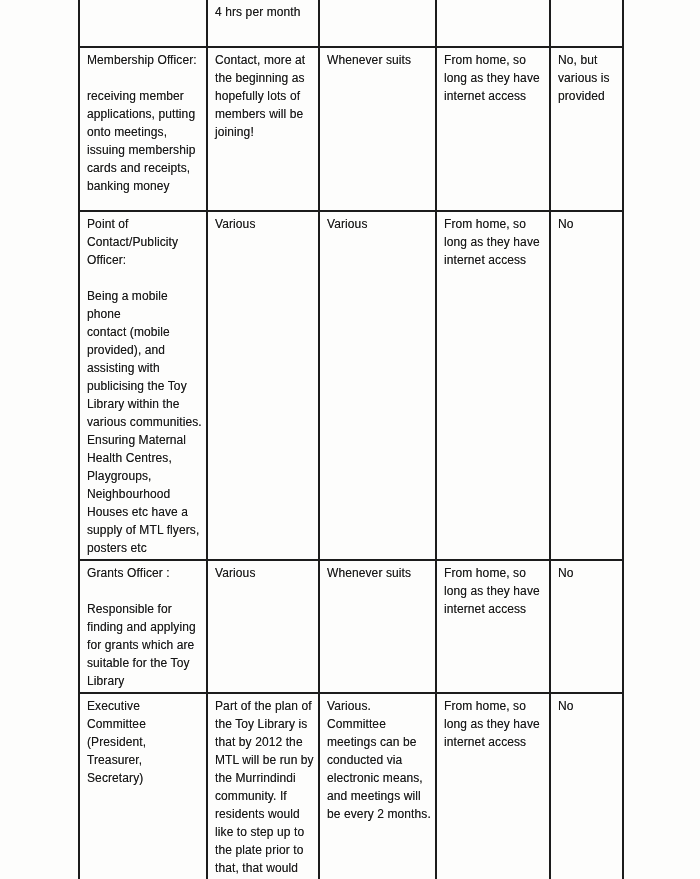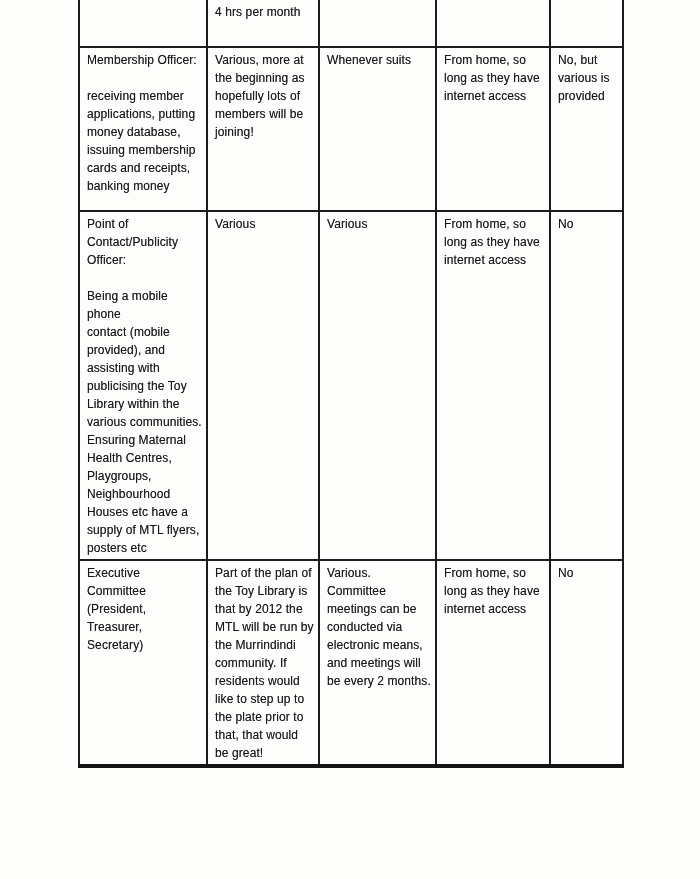--- a/index.html
+++ b/index.html
@@ -77,25 +77,25 @@
         <td>4 hrs per month</td>
         <td></td>
         <td></td>
         <td></td>
       </tr>
       <tr class="r2">
         <td>Membership Officer:
 
 receiving member
 applications, putting
-money database,
+onto meetings,
 issuing membership
 cards and receipts,
 banking money</td>
-        <td>Various, more at
+        <td>Contact, more at
 the beginning as
 hopefully lots of
 members will be
 joining!</td>
         <td>Whenever suits</td>
         <td>From home, so
 long as they have
 internet access</td>
         <td>No, but
 various is
@@ -120,20 +120,35 @@
 Houses etc have a
 supply of MTL flyers,
 posters etc</td>
         <td>Various</td>
         <td>Various</td>
         <td>From home, so
 long as they have
 internet access</td>
         <td>No</td>
       </tr>
+      <tr class="r4">
+        <td>Grants Officer :
+
+Responsible for
+finding and applying
+for grants which are
+suitable for the Toy
+Library</td>
+        <td>Various</td>
+        <td>Whenever suits</td>
+        <td>From home, so
+long as they have
+internet access</td>
+        <td>No</td>
+      </tr>
       <tr class="r5 row-last">
         <td>Executive Committee
 (President, Treasurer,
 Secretary)</td>
         <td>Part of the plan of
 the Toy Library is
 that by 2012 the
 MTL will be run by
 the Murrindindi
 community. If

